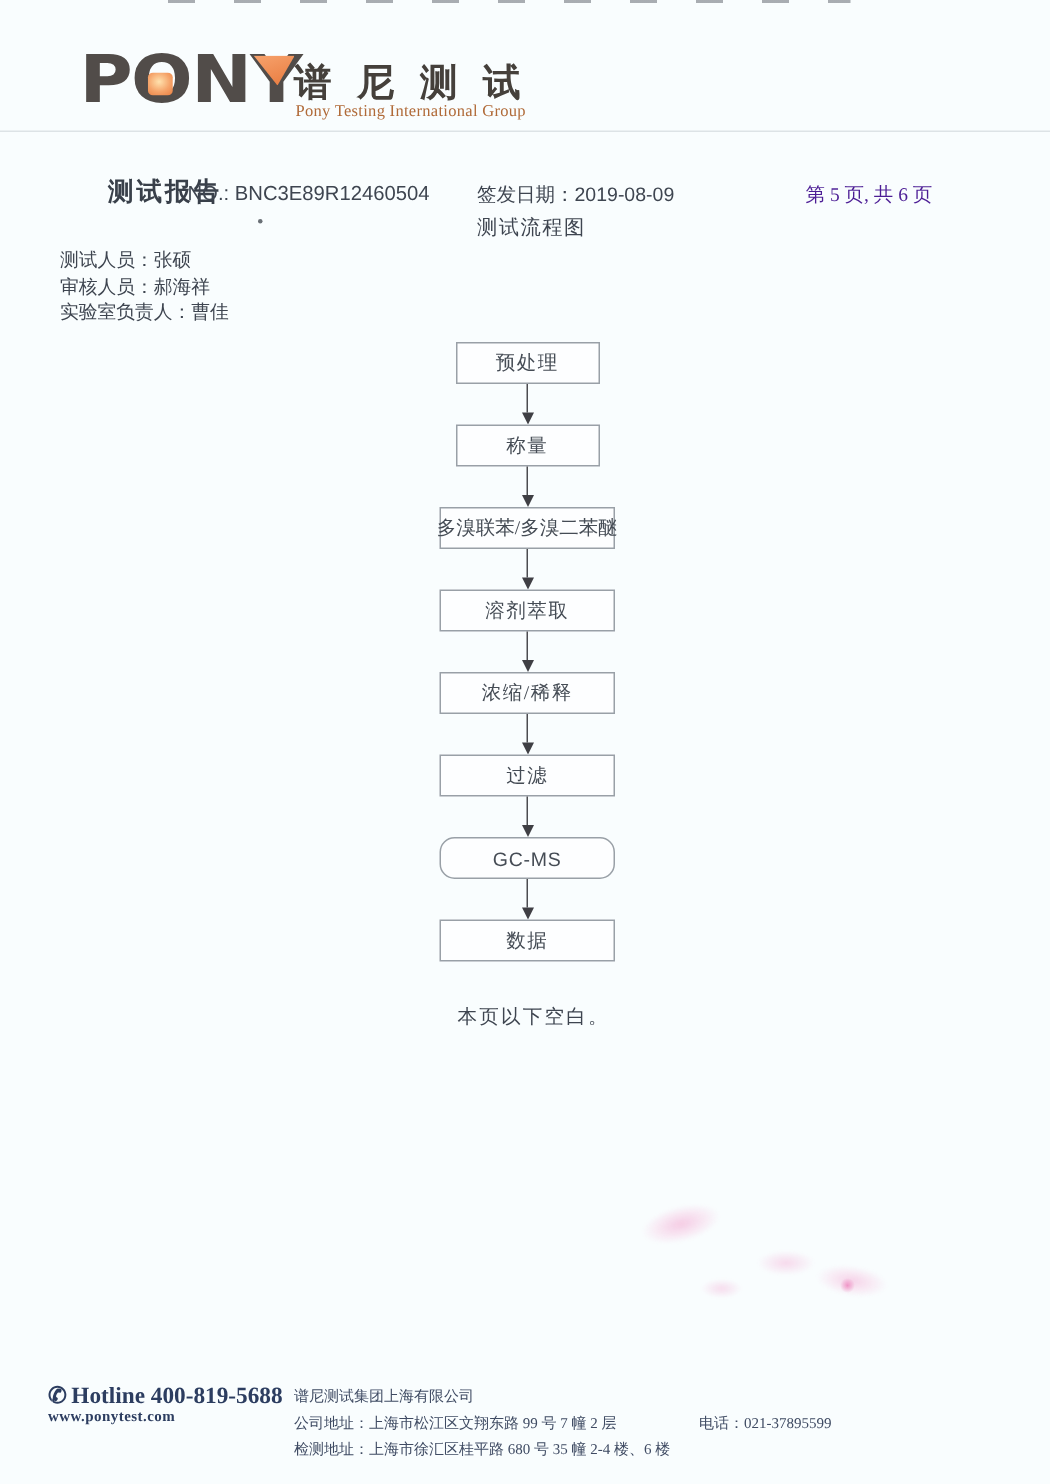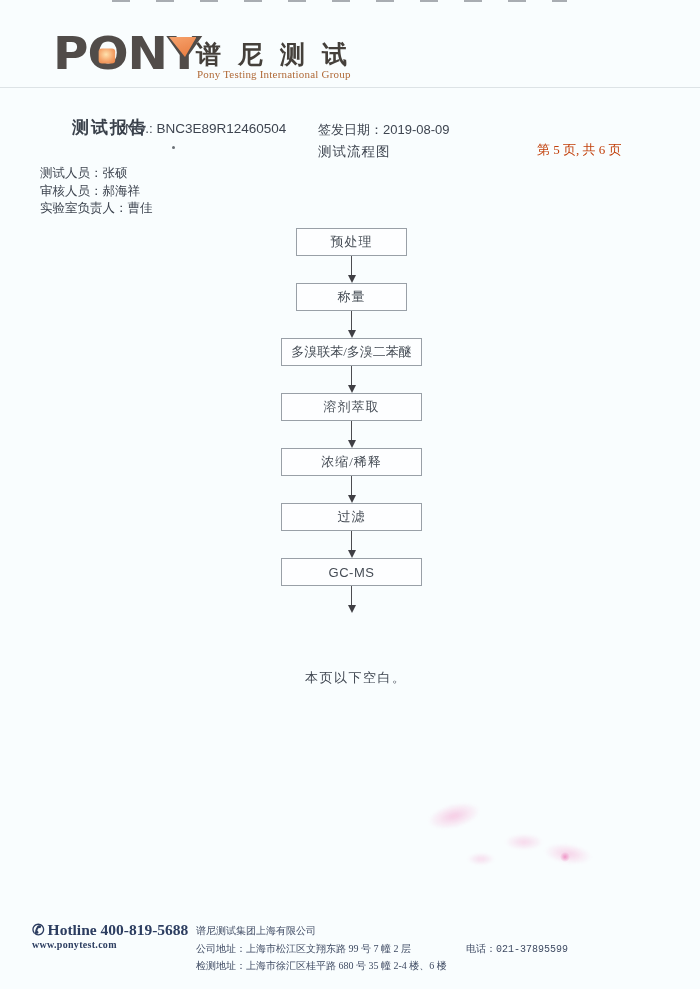--- a/index.html
+++ b/index.html
@@ -40,50 +40,50 @@
   .logo-cn{left:196px;top:38px;font-size:25px;font-weight:bold;color:#45403b;
     letter-spacing:17px;white-space:nowrap;}
   .logo-sub{left:197px;top:68px;font-size:11px;color:#b06a38;letter-spacing:.2px;white-space:nowrap;}
   .hdr-divider{left:0;top:87px;width:700px;height:1px;background:#dde3e6;}
 
   
   .report-title{left:40px;top:116px;font-size:17px;font-weight:bold;color:#39404a;letter-spacing:2px;margin-left:32px;}
   .no-line{left:125px;top:121px;font-size:13.5px;color:#3e4550;font-family:"Liberation Sans",sans-serif;}
   .issue-date{left:318px;top:121px;font-size:13px;color:#3e4550;}
   .issue-date .val{font-family:"Liberation Sans",sans-serif;}
-  .page-info{left:537px;top:121px;font-size:13px;color:#c2410c;margin-top:20px;}
+  .page-info{left:537px;top:121px;font-size:13px;color:#4c1d95;}
   .section-title{left:318px;top:143px;font-size:13.5px;color:#3e4550;letter-spacing:1px;}
 
   
   .personnel{left:40px;top:165px;font-size:12.5px;line-height:17.5px;color:#3e4550;}
 
   
   .flowchart{left:281px;top:228px;width:141px;display:flex;flex-direction:column;align-items:center;}
-  .fbox{box-sizing:border-box;width:141px;height:28px;border:1px solid #99a0a7;
+  .fbox{box-sizing:border-box;width:117px;height:28px;border:1px solid #99a0a7;
     background:rgba(255,255,255,.65);font-size:13px;color:#454c55;
     display:flex;align-items:center;justify-content:center;letter-spacing:1px;white-space:nowrap;}
-  .fbox.narrow{width:111px;}
+  .fbox.narrow{width:96px;}
   .fbox.dense{letter-spacing:0;}
-  .fbox.sans{font-family:"Liberation Sans",sans-serif;letter-spacing:.5px;}
+  .fbox.sans{font-family:"Liberation Sans",sans-serif;letter-spacing:.5px;border-radius:10px;}
   .farrow{height:27px;display:flex;flex-direction:column;align-items:center;}
   .farrow .shaft{width:1.5px;flex:1;background:#4c4c50;}
   .farrow .head{width:0;height:0;border-left:4.5px solid transparent;
     border-right:4.5px solid transparent;border-top:8px solid #3f3f44;}
 
   .blank-note{left:305px;top:669px;font-size:13px;color:#3e4550;letter-spacing:1.5px;}
 
   
   .f-hotline{left:32px;top:921px;font-size:15.5px;font-weight:bold;color:#2c3d60;white-space:nowrap;}
   .f-hotline .ph{font-size:15px;margin-right:3px;}
   .f-site{left:32px;top:939px;font-size:10px;font-weight:bold;color:#2c3d60;letter-spacing:.3px;}
   .f-small{font-size:10px;color:#3f4b63;white-space:nowrap;}
   .f-company{left:196px;top:924px;}
   .f-addr1{left:196px;top:942px;}
   .f-addr2{left:196px;top:959px;text-align:right;}
-  .f-phone{left:466px;top:942px;font-family:Liberation Mono, monospace;}
+  .f-phone{left:466px;top:942px;}
 </style>
 </head>
 <body>
 
 <div class="abs top-edge"></div>
 
 <div class="abs logo-brand">
   <span>P</span><span><span>O</span><i class="o-square"></i></span><span>N</span><span><span>Y</span><i class="y-tri"></i></span>
 </div>
 <div class="abs logo-cn">谱尼测试</div>
@@ -137,20 +137,21 @@
   <div class="fbox">过滤</div>
   <div class="farrow">
       <div class="shaft"></div>
       <div class="head"></div>
     </div>
   <div class="fbox sans">GC-MS</div>
   <div class="farrow">
       <div class="shaft"></div>
       <div class="head"></div>
     </div>
+  <div class="fbox">数据</div>
 </div>
 
 <div class="abs blank-note">本页以下空白。</div>
 
 <div class="abs pink a"></div>
 <div class="abs pink b"></div>
 <div class="abs pink c"></div>
 <div class="abs pink d"></div>
 <div class="abs pink e"></div>
 

